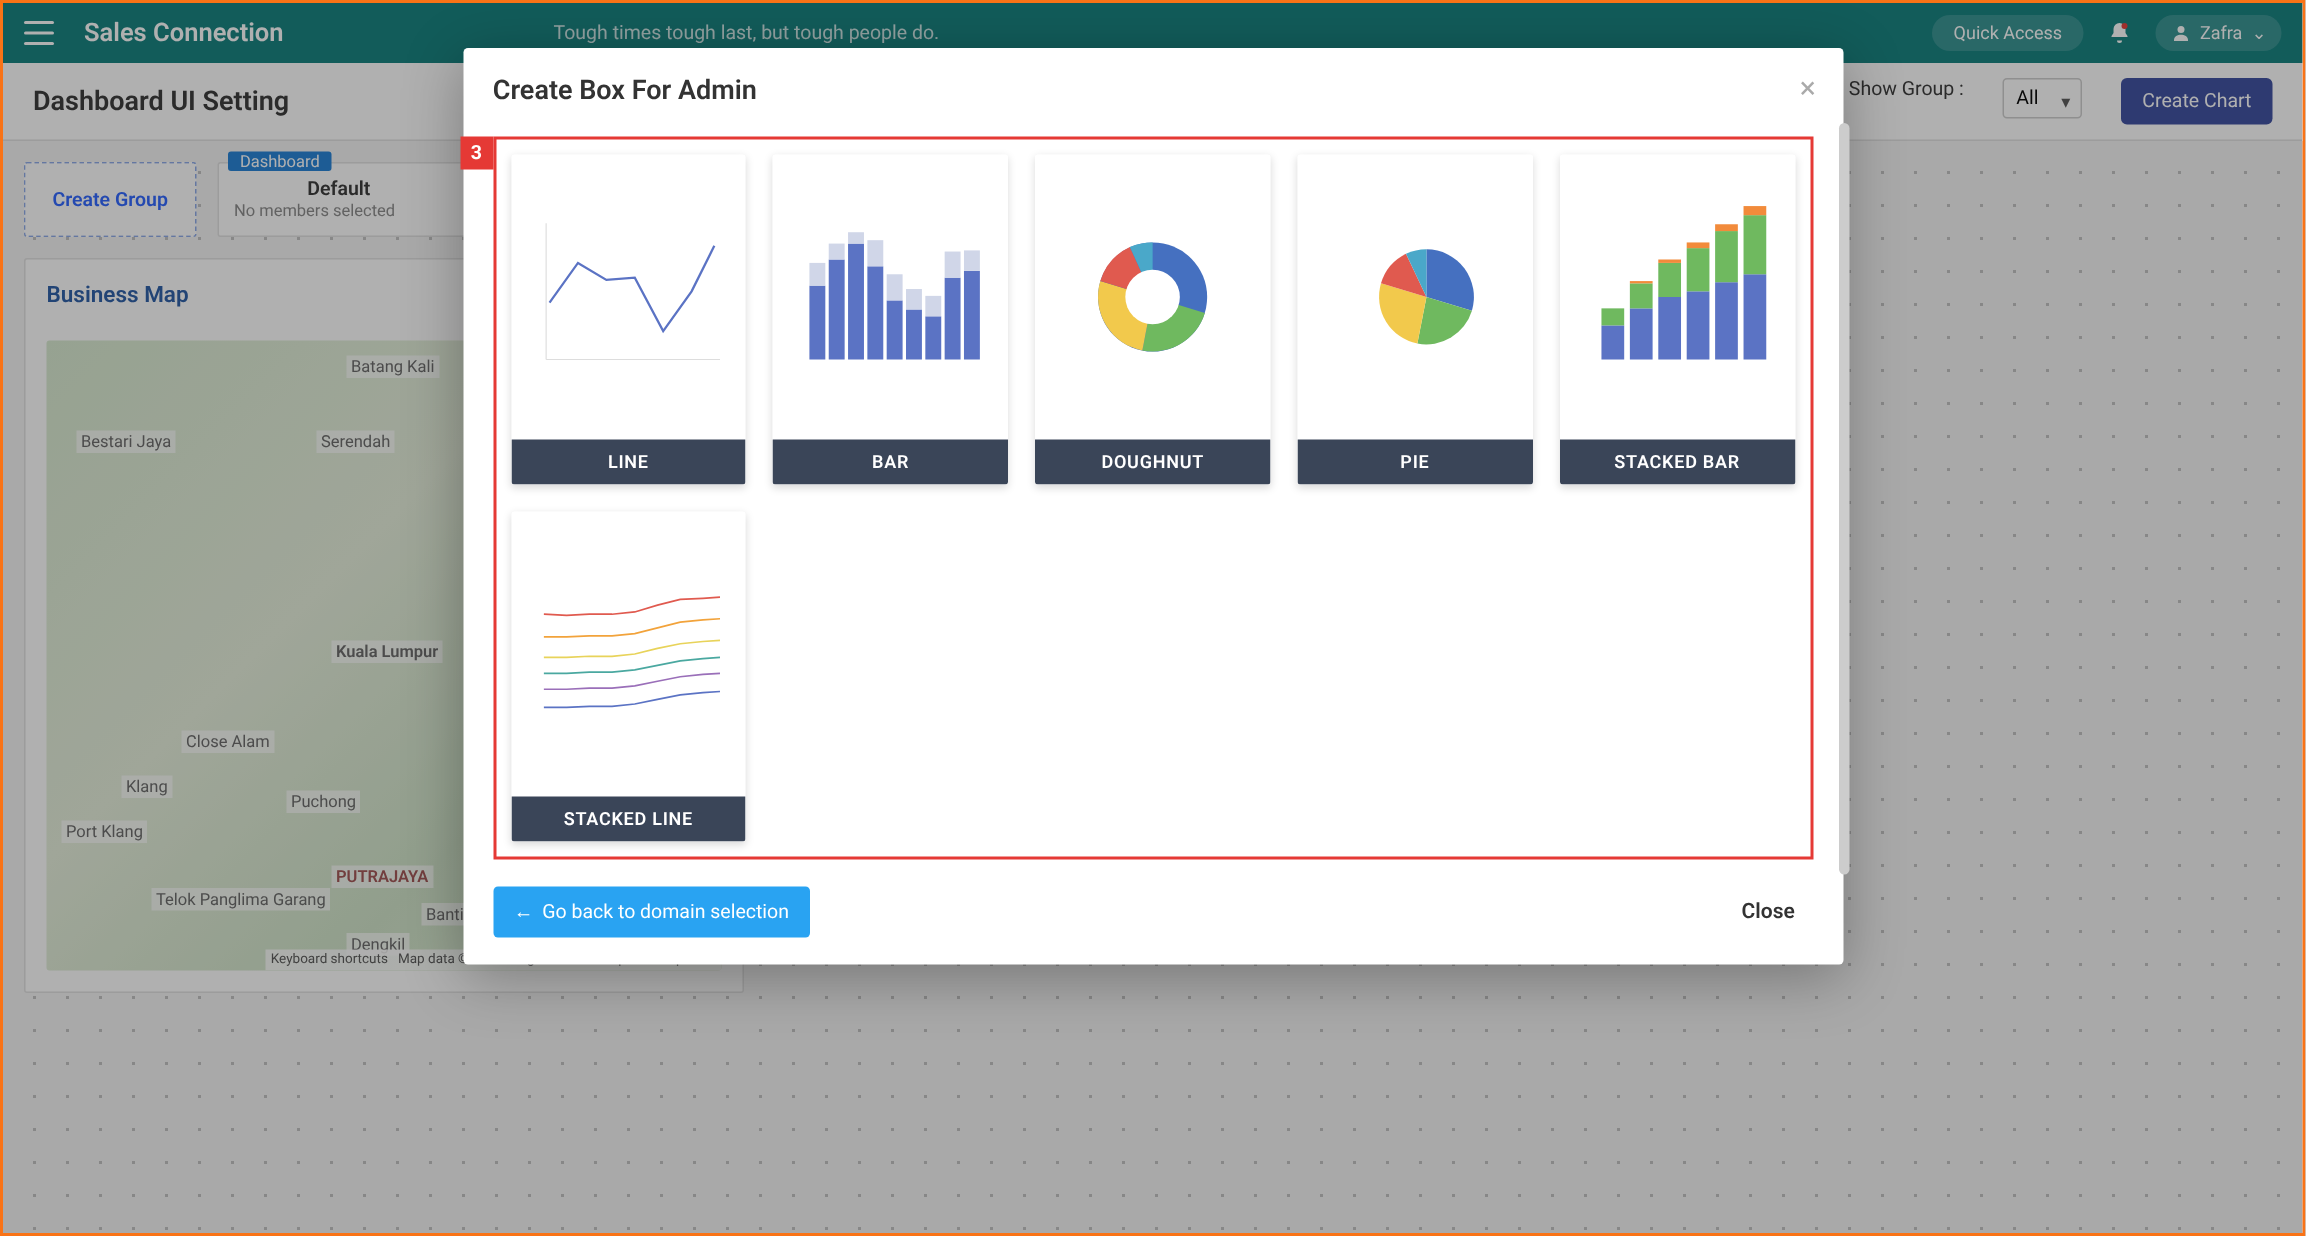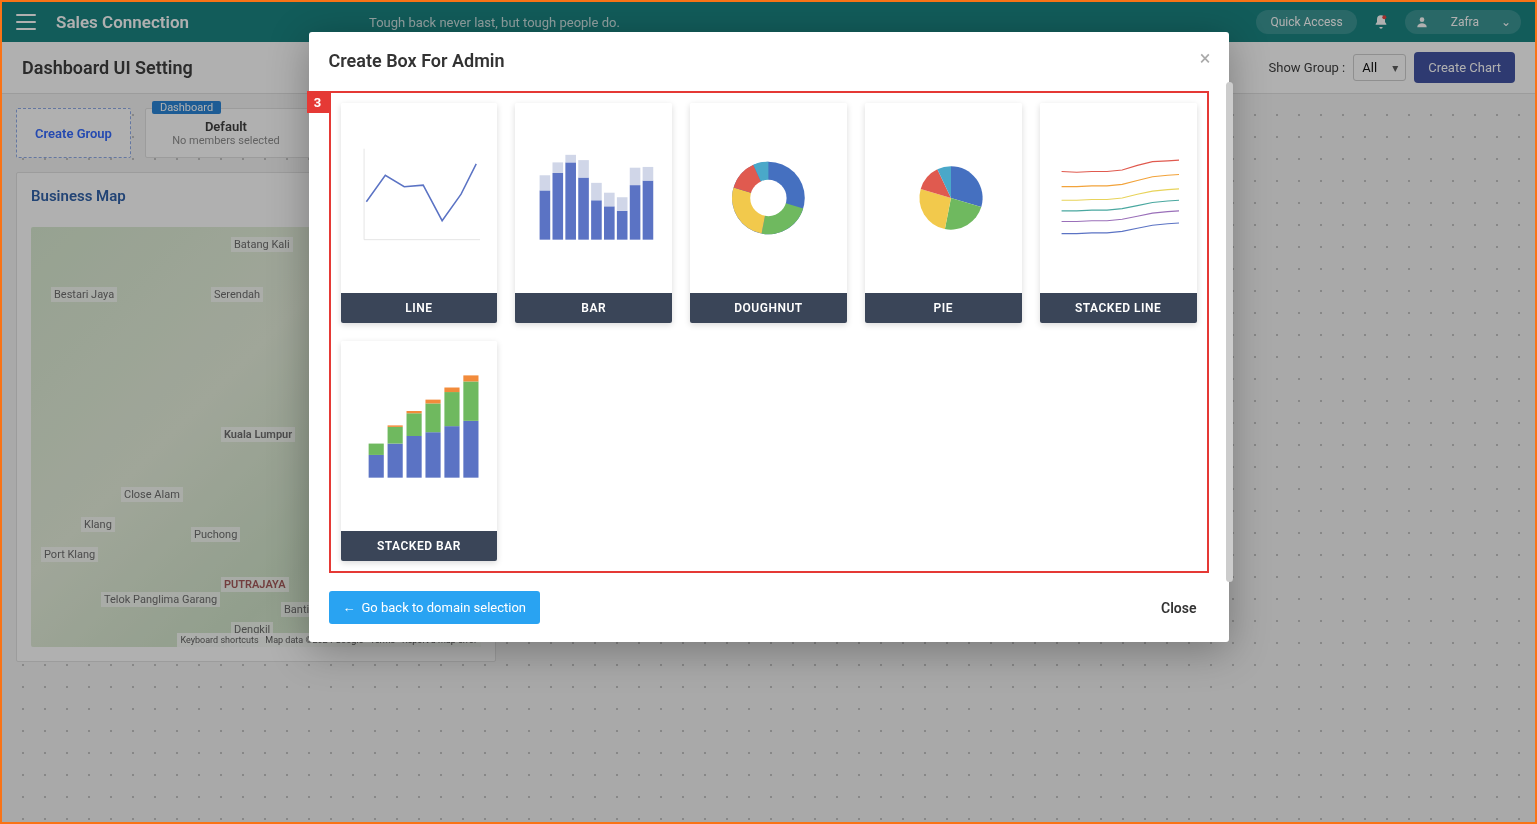--- a/index.html
+++ b/index.html
@@ -5,36 +5,36 @@
 *{box-sizing:border-box;margin:0;padding:0;font-family:-apple-system,BlinkMacSystemFont,"Segoe UI",Roboto,Arial,sans-serif}
 body{background:#f5f5f5;overflow:hidden;width:1537px;height:824px;position:relative}
 .outer-frame{border:2px solid #f97316;width:1537px;height:824px;position:relative;overflow:hidden}
 .topbar{background:#0d7e7c;height:40px;display:flex;align-items:center;padding:0 14px;color:#fff}
 .hamburger{width:20px;height:16px;display:flex;flex-direction:column;justify-content:space-between;margin-right:20px;cursor:pointer}
 .hamburger span{height:2px;background:#fff;border-radius:1px}
 .brand{font-size:17px;font-weight:600;margin-right:180px}
 .tagline{font-size:13px;color:#d0e8e7;flex:1}
 .quick-access{background:rgba(255,255,255,0.15);padding:5px 14px;border-radius:14px;font-size:12px;margin-right:16px;cursor:pointer}
 .bell{margin-right:16px;position:relative;cursor:pointer}
-.user-chip{background:rgba(255,255,255,0.15);padding:5px 10px;border-radius:14px;font-size:12px;display:flex;gap:22px;cursor:pointer}
+.user-chip{background:rgba(255,255,255,0.15);padding:5px 10px;border-radius:14px;font-size:12px;display:flex;gap:6px;cursor:pointer}
 .subheader{background:#fff;height:52px;display:flex;align-items:center;padding:0 20px;border-bottom:1px solid #e0e0e0;justify-content:space-between}
 .subheader h2{font-size:18px;font-weight:600;color:#333}
-.subheader-right{display:flex;align-items:center;gap:8px}
+.subheader-right{display:flex;gap:26px}
 .show-group-label{font-size:13px;color:#333}
 .group-select{border:1px solid #ccc;padding:5px 28px 5px 8px;font-size:13px;border-radius:3px;background:#fff;appearance:none;position:relative}
 .select-wrap{position:relative}
 .select-wrap::after{content:"▾";position:absolute;right:8px;top:50%;transform:translateY(-50%);font-size:12px;color:#555;pointer-events:none}
 .create-chart-btn{background:#384a9e;color:#fff;border:none;padding:8px 14px;font-size:13px;border-radius:4px;cursor:pointer}
 .content-area{padding:14px;position:relative;height:calc(100% - 92px);background-image:radial-gradient(circle,#c0c0c0 1px,transparent 1px);background-size:22px 22px;background-position:10px 10px}
 .top-cards{display:flex;gap:14px;margin-bottom:14px}
 .create-group-card{border:1px dashed #8aa8e8;background:#fff;padding:14px 18px;color:#2962ff;font-size:13px;font-weight:600;cursor:pointer;display:flex;align-items:center;border-radius:2px}
 .default-card{background:#fff;border:1px solid #e0e0e0;padding:10px 18px 10px 10px;border-radius:2px;position:relative;min-width:170px}
 .dash-badge{position:absolute;top:-8px;left:6px;background:#1e7fd6;color:#fff;font-size:11px;padding:0 8px;border-radius:2px}
 .default-title{font-size:13px;font-weight:600;color:#333;text-align:center}
-.default-sub{font-size:11px;color:#888;text-align:center}
+.default-sub{font-size:11px;color:#888;}
 .panels{display:flex;gap:20px}
 .map-panel{background:#fff;border:1px solid #e0e0e0;border-radius:2px;width:480px;padding:14px}
 .map-title{color:#265aa5;font-size:15px;font-weight:600;margin-bottom:22px}
 .map-img{width:100%;height:420px;background:linear-gradient(135deg,#d8ead0 0%,#e6f0dc 40%,#d0e4c8 70%,#e2efd8 100%);position:relative;overflow:hidden;border-radius:2px}
 .map-label{position:absolute;font-size:11px;color:#666;background:rgba(255,255,255,0.7);padding:1px 3px}
 .map-footer{position:absolute;bottom:0;right:0;font-size:9px;color:#555;background:rgba(255,255,255,0.85);padding:2px 4px}
 .map-zoom{position:absolute;right:8px;bottom:30px;display:flex;flex-direction:column;background:#fff;border:1px solid #ccc}
 .map-zoom button{width:26px;height:26px;border:none;background:#fff;border-bottom:1px solid #ccc;font-size:16px;cursor:pointer}
 .map-zoom button:last-child{border-bottom:none}
 .detail-panel{background:#fff;border:1px solid #e0e0e0;border-radius:2px;width:480px;padding:14px;height:460px;position:relative}
@@ -61,21 +61,21 @@
 
 <div class="outer-frame">
 
   <div class="topbar">
     <div class="hamburger">
         <span></span>
         <span></span>
         <span></span>
       </div>
     <div class="brand">Sales Connection</div>
-    <div class="tagline">Tough back never last, but tough people do.</div>
+    <div class="tagline">Tough times tough last, but tough people do.</div>
     <div class="quick-access">Quick Access</div>
     <div class="bell">
       <svg width="16" height="16" viewBox="0 0 24 24" fill="#fff">
           <path d="M12 2a6 6 0 0 0-6 6v4l-2 3v1h16v-1l-2-3V8a6 6 0 0 0-6-6zm0 20a2.5 2.5 0 0 0 2.5-2.5h-5A2.5 2.5 0 0 0 12 22z"></path>
           <circle cx="17" cy="5" r="3" fill="#e53935"></circle>
         </svg>
     </div>
     <div class="user-chip">
       <svg width="14" height="14" viewBox="0 0 24 24" fill="#fff">
           <circle cx="12" cy="8" r="4"></circle>
@@ -229,68 +229,68 @@
                   <path d="M0,0 L-18,-38 A42,42 0 0,1 0,-42 Z" fill="#4aa8c9"></path>
                 </g>
               </svg>
             </div>
             <div class="chart-label">PIE</div>
           </div>
 
           <div class="chart-card">
             <div class="chart-preview">
               <svg width="170" height="150" viewBox="0 0 170 150">
+                <g>
+                    <rect x="18" y="100" width="20" height="30" fill="#5b73c4"></rect>
+                    <rect x="18" y="85" width="20" height="15" fill="#6fb95f"></rect>
+                  </g>
+                <g>
+                    <rect x="43" y="85" width="20" height="45" fill="#5b73c4"></rect>
+                    <rect x="43" y="63" width="20" height="22" fill="#6fb95f"></rect>
+                    <rect x="43" y="61" width="20" height="2" fill="#f28b3b"></rect>
+                  </g>
+                <g>
+                    <rect x="68" y="75" width="20" height="55" fill="#5b73c4"></rect>
+                    <rect x="68" y="45" width="20" height="30" fill="#6fb95f"></rect>
+                    <rect x="68" y="42" width="20" height="3" fill="#f28b3b"></rect>
+                  </g>
+                <g>
+                    <rect x="93" y="70" width="20" height="60" fill="#5b73c4"></rect>
+                    <rect x="93" y="32" width="20" height="38" fill="#6fb95f"></rect>
+                    <rect x="93" y="27" width="20" height="5" fill="#f28b3b"></rect>
+                  </g>
+                <g>
+                    <rect x="118" y="62" width="20" height="68" fill="#5b73c4"></rect>
+                    <rect x="118" y="17" width="20" height="45" fill="#6fb95f"></rect>
+                    <rect x="118" y="11" width="20" height="6" fill="#f28b3b"></rect>
+                  </g>
+                <g>
+                    <rect x="143" y="55" width="20" height="75" fill="#5b73c4"></rect>
+                    <rect x="143" y="3" width="20" height="52" fill="#6fb95f"></rect>
+                    <rect x="143" y="-5" width="20" height="8" fill="#f28b3b"></rect>
+                  </g>
+              </svg>
+            </div>
+            <div class="chart-label">STACKED BAR</div>
+          </div>
+
+          <div class="chart-card">
+            <div class="chart-preview">
+              <svg width="170" height="150" viewBox="0 0 170 150">
                 <polyline points="10,40 30,41 50,40 70,40 90,38 110,32 130,27 150,26 165,25" fill="none" stroke="#e05a4f" stroke-width="1.5"></polyline>
                 <polyline points="10,60 30,60 50,59 70,59 90,57 110,52 130,47 150,45 165,44" fill="none" stroke="#f2a33b" stroke-width="1.5"></polyline>
                 <polyline points="10,78 30,78 50,77 70,77 90,75 110,70 130,66 150,64 165,63" fill="none" stroke="#e8d35a" stroke-width="1.5"></polyline>
                 <polyline points="10,92 30,92 50,91 70,91 90,89 110,85 130,81 150,79 165,78" fill="none" stroke="#4aa8a0" stroke-width="1.5"></polyline>
                 <polyline points="10,106 30,106 50,105 70,105 90,103 110,99 130,95 150,93 165,92" fill="none" stroke="#9a6fb9" stroke-width="1.5"></polyline>
                 <polyline points="10,122 30,122 50,121 70,121 90,119 110,115 130,111 150,109 165,108" fill="none" stroke="#5b73c4" stroke-width="1.5"></polyline>
               </svg>
             </div>
             <div class="chart-label">STACKED LINE</div>
           </div>
 
-          <div class="chart-card">
-            <div class="chart-preview">
-              <svg width="170" height="150" viewBox="0 0 170 150">
-                <g>
-                    <rect x="18" y="100" width="20" height="30" fill="#5b73c4"></rect>
-                    <rect x="18" y="85" width="20" height="15" fill="#6fb95f"></rect>
-                  </g>
-                <g>
-                    <rect x="43" y="85" width="20" height="45" fill="#5b73c4"></rect>
-                    <rect x="43" y="63" width="20" height="22" fill="#6fb95f"></rect>
-                    <rect x="43" y="61" width="20" height="2" fill="#f28b3b"></rect>
-                  </g>
-                <g>
-                    <rect x="68" y="75" width="20" height="55" fill="#5b73c4"></rect>
-                    <rect x="68" y="45" width="20" height="30" fill="#6fb95f"></rect>
-                    <rect x="68" y="42" width="20" height="3" fill="#f28b3b"></rect>
-                  </g>
-                <g>
-                    <rect x="93" y="70" width="20" height="60" fill="#5b73c4"></rect>
-                    <rect x="93" y="32" width="20" height="38" fill="#6fb95f"></rect>
-                    <rect x="93" y="27" width="20" height="5" fill="#f28b3b"></rect>
-                  </g>
-                <g>
-                    <rect x="118" y="62" width="20" height="68" fill="#5b73c4"></rect>
-                    <rect x="118" y="17" width="20" height="45" fill="#6fb95f"></rect>
-                    <rect x="118" y="11" width="20" height="6" fill="#f28b3b"></rect>
-                  </g>
-                <g>
-                    <rect x="143" y="55" width="20" height="75" fill="#5b73c4"></rect>
-                    <rect x="143" y="3" width="20" height="52" fill="#6fb95f"></rect>
-                    <rect x="143" y="-5" width="20" height="8" fill="#f28b3b"></rect>
-                  </g>
-              </svg>
-            </div>
-            <div class="chart-label">STACKED BAR</div>
-          </div>
-
         </div>
       </div>
 
       <div class="modal-footer">
         <button class="back-btn">
           <span>←</span>
           <span>Go back to domain selection</span>
         </button>
         <button class="close-btn">Close</button>
       </div>

